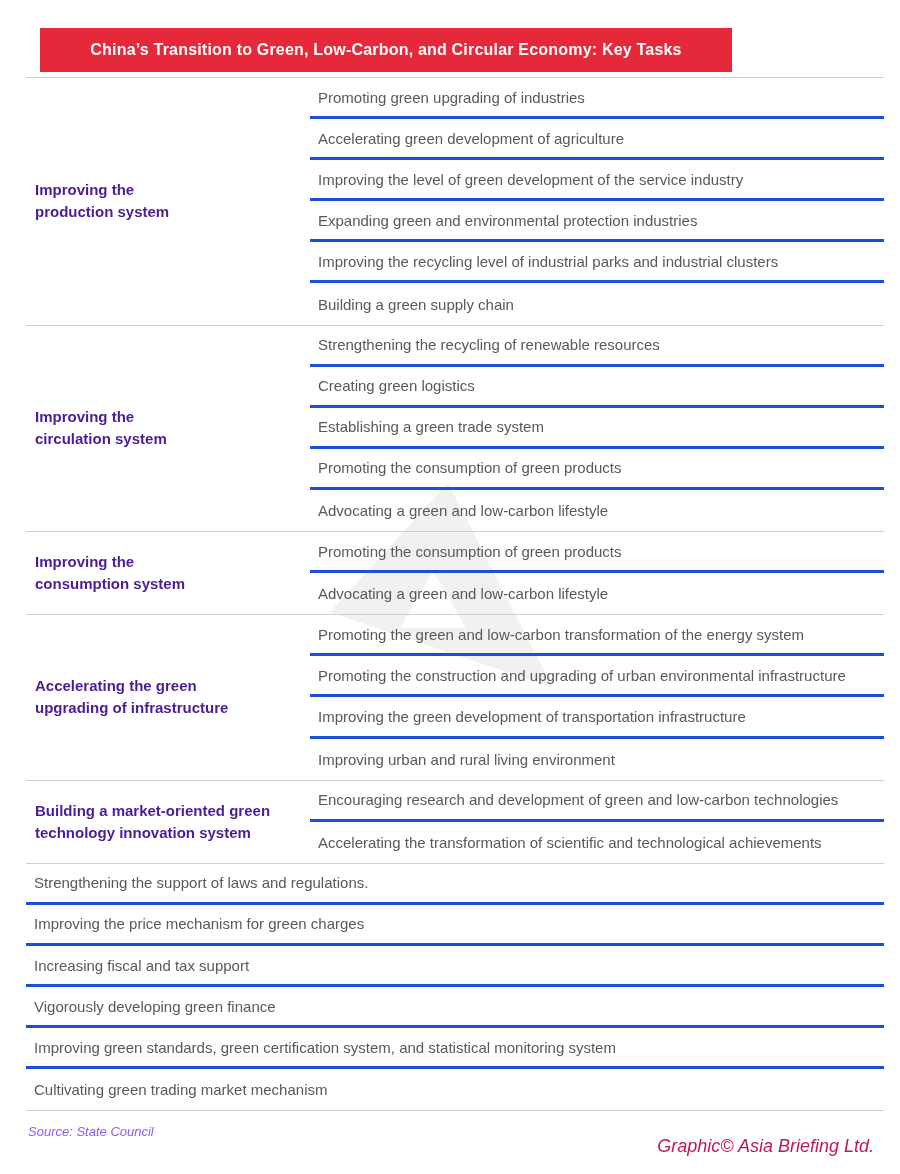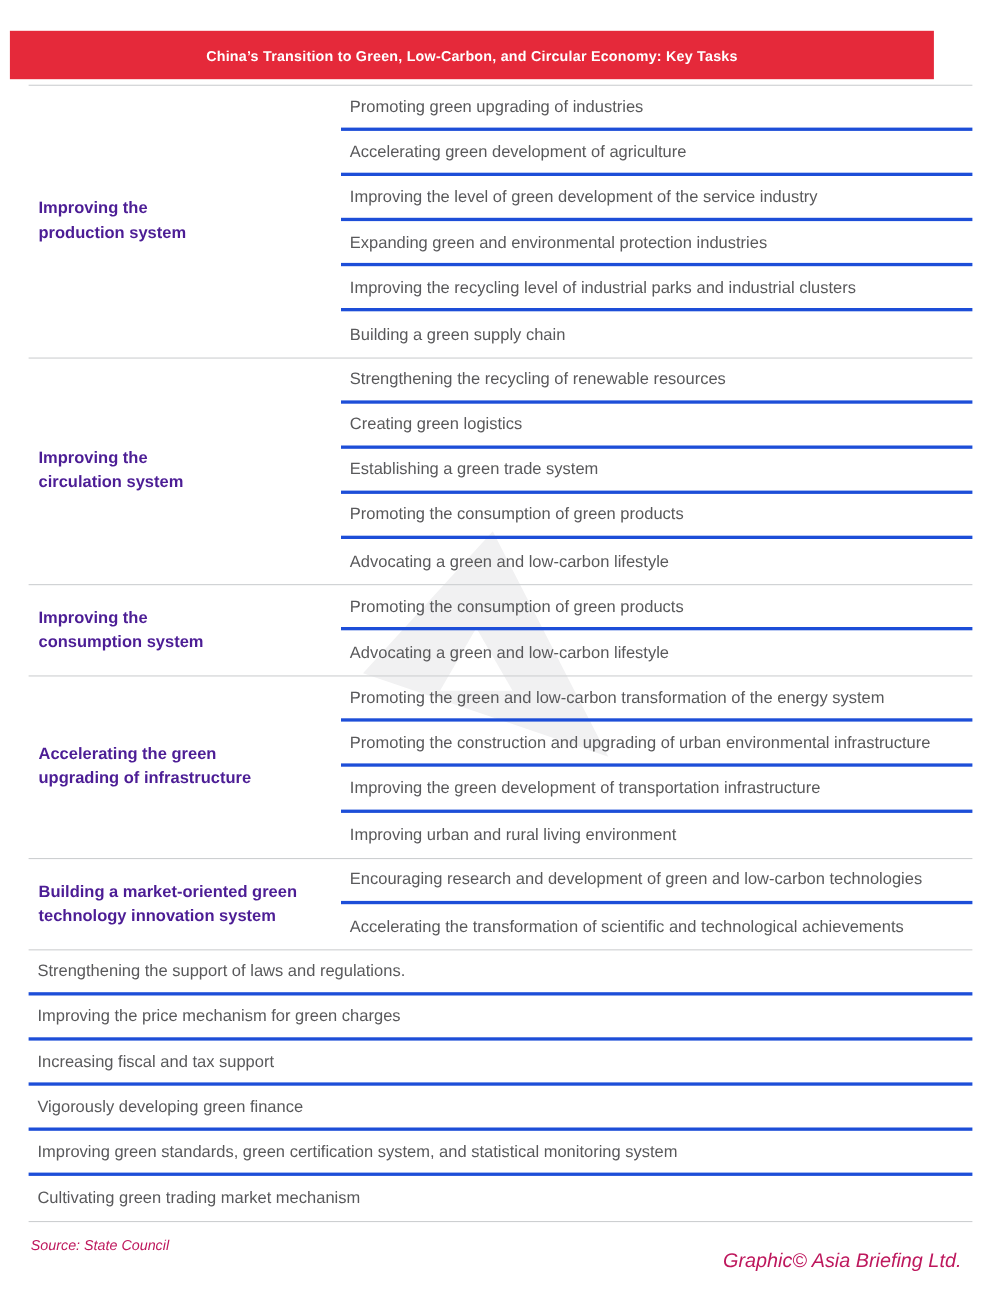--- a/index.html
+++ b/index.html
@@ -12,26 +12,26 @@
   }
   .page { position: absolute; inset: 0; }
 
   
   .watermark {
     position: absolute; left: 0; top: 0; width: 900px; height: 1174px;
     z-index: 0; pointer-events: none;
   }
 
   .banner {
-    position: absolute; left: 9px; top: 28px;
-    width: 840px; height: 44px;
+    position: absolute; left: 40px; top: 28px;
+    width: 692px; height: 44px;
     background: #E5293A;
     color: #ffffff;
     display: flex; align-items: center; justify-content: center;
-    font-size: 13px; font-weight: bold; letter-spacing: 0.2px;
+    font-size: 16px; font-weight: bold; letter-spacing: 0.2px;
     z-index: 2;
   }
 
   .table {
     position: absolute; left: 26px; top: 77px; width: 858px;
     z-index: 1;
     border-bottom: 1px solid #CDCFD1;
   }
   .section {
     display: flex;
@@ -52,21 +52,21 @@
     display: flex; align-items: center;
     padding-left: 8px;
     font-size: 15px; color: #59595B;
     border-bottom: 3px solid #1d4ed8;
     white-space: nowrap;
   }
   .task-row:last-child { border-bottom: none; }
 
   .footer-source {
     position: absolute; left: 28px; top: 1124px;
-    font-size: 13px; font-style: italic; color: #be185d;
+    font-size: 13px; font-style: italic; color: #8b5cf6;
     z-index: 2;
     text-align: right;
   }
   .footer-credit {
     position: absolute; right: 26px; top: 1136px;
     font-size: 18px; font-style: italic; color: #be185d;
     font-weight: 500;
     z-index: 2;
   }
 </style>

